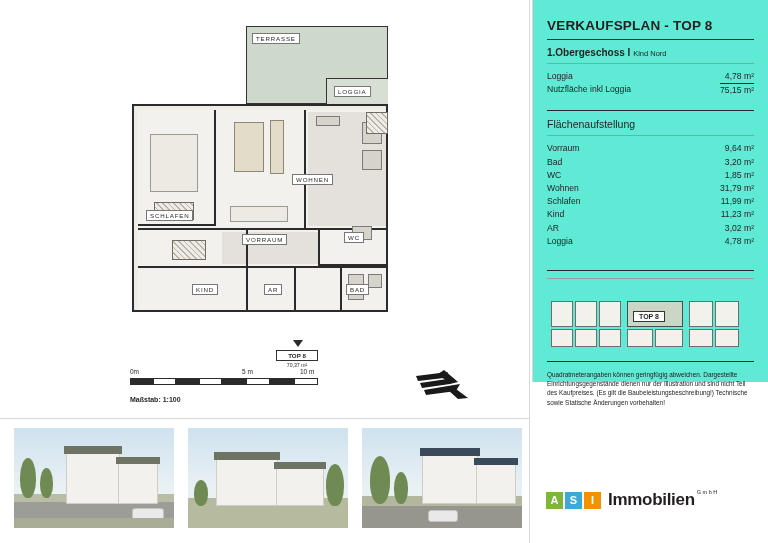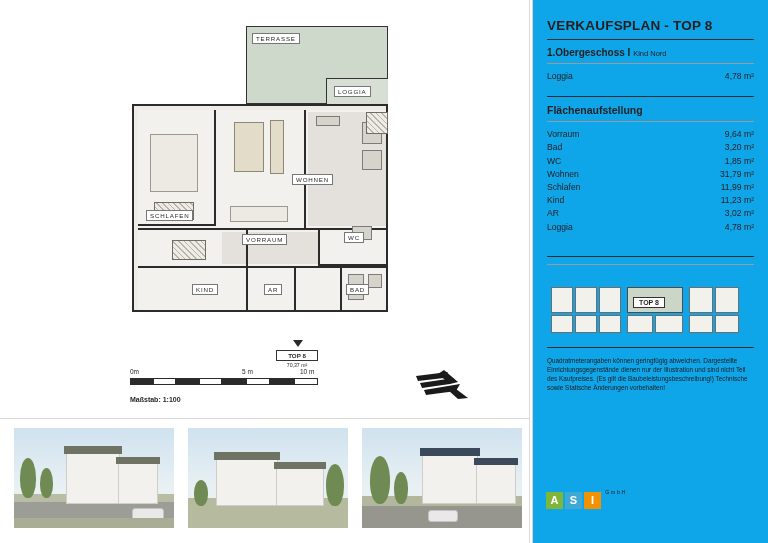--- a/index.html
+++ b/index.html
@@ -70,34 +70,34 @@
   }
   .top-marker .tm-sub { font-size:5.2px; margin-top:1px; }
   .top-arrow {
     position:absolute; left:293px; top:340px;
     width:0;height:0;border-left:5px solid transparent;border-right:5px solid transparent;
     border-top:7px solid #2b2b2b;
   }
 
   
   .info-panel {
-    position:absolute; left:532px; top:0; width:236px; height:543px;
-    background:#0ea5e9; border-left:1px solid #d5d5d5;
+    position:absolute; left:532px; top:0; width:236px; height:382px;
+    background:#5eead4; border-left:1px solid #d5d5d5;
     padding:18px 14px 0 14px;
   }
   .info-title { font-size:13.5px; font-weight:bold; letter-spacing:.2px; }
   .rule { height:1px; background:#2b2b2b; margin:6px 0 7px 0; }
   .rule-thin { height:1px; background:#9b9b9b; margin:5px 0 6px 0; }
   .subtitle { font-size:10px; font-weight:bold; }
   .subtitle small { font-size:7.5px; font-weight:normal; }
   .kv { display:flex; justify-content:space-between; font-size:8.6px; line-height:13.2px; }
   .kv .v { text-align:right; white-space:nowrap; }
   .kv.sum .v { border-top:1px solid #2b2b2b; }
   .gap { height:7px; }
-  .section-h { font-size:10.5px; font-weight:bold; margin-top:2px; }
+  .section-h { font-size:10.5px; font-weight:normal; margin-top:2px; }
 
   
   .ov-wrap { position:relative; margin-top:6px; height:66px; }
   .ov-unit { position:absolute; border:0.8px solid #6e6e6e; background:#f3f1ec; }
   .ov-unit.hl { background:#ccd6c6; border-color:#4c4c4c; }
   .ov-top8 {
     position:absolute; left:86px; top:26px; font-size:7px; font-weight:bold;
     background:#fff; border:0.9px solid #333; padding:1px 5px;
   }
 
@@ -277,20 +277,24 @@
     <div class="subtitle">
       <span>1.Obergeschoss I</span>
       <small>Kind Nord</small>
     </div>
     <div class="rule-thin"></div>
 
     <div>
       <div class="kv">
         <span>Loggia</span>
         <span class="v">4,78 m²</span>
+      </div>
+      <div class="kv sum">
+        <span>Nutzfläche inkl Loggia</span>
+        <span class="v">75,15 m²</span>
       </div>
     </div>
 
     <div class="gap"></div>
 
 
     <div class="rule"></div>
     <div class="section-h">Flächenaufstellung</div>
     <div class="rule-thin"></div>
 
@@ -353,16 +357,17 @@
     <div class="rule" style="margin-top:10px;"></div>
     <div class="disclaimer">Quadratmeterangaben können geringfügig abweichen. Dargestellte Einrichtungsgegenstände dienen nur der Illustration und sind nicht Teil des Kaufpreises. (Es gilt die Baubeleistungsbeschreibung!) Technische sowie Statische Änderungen vorbehalten!</div>
   </div>
 
   <div class="logo">
     <div class="logo-asi">
       <span class="logo-a">A</span>
       <span class="logo-s">S</span>
       <span class="logo-i">I</span>
     </div>
+    <div class="logo-word">Immobilien</div>
     <div class="logo-sup">G m b H</div>
   </div>
 
 </div>
 
 </body></html>

